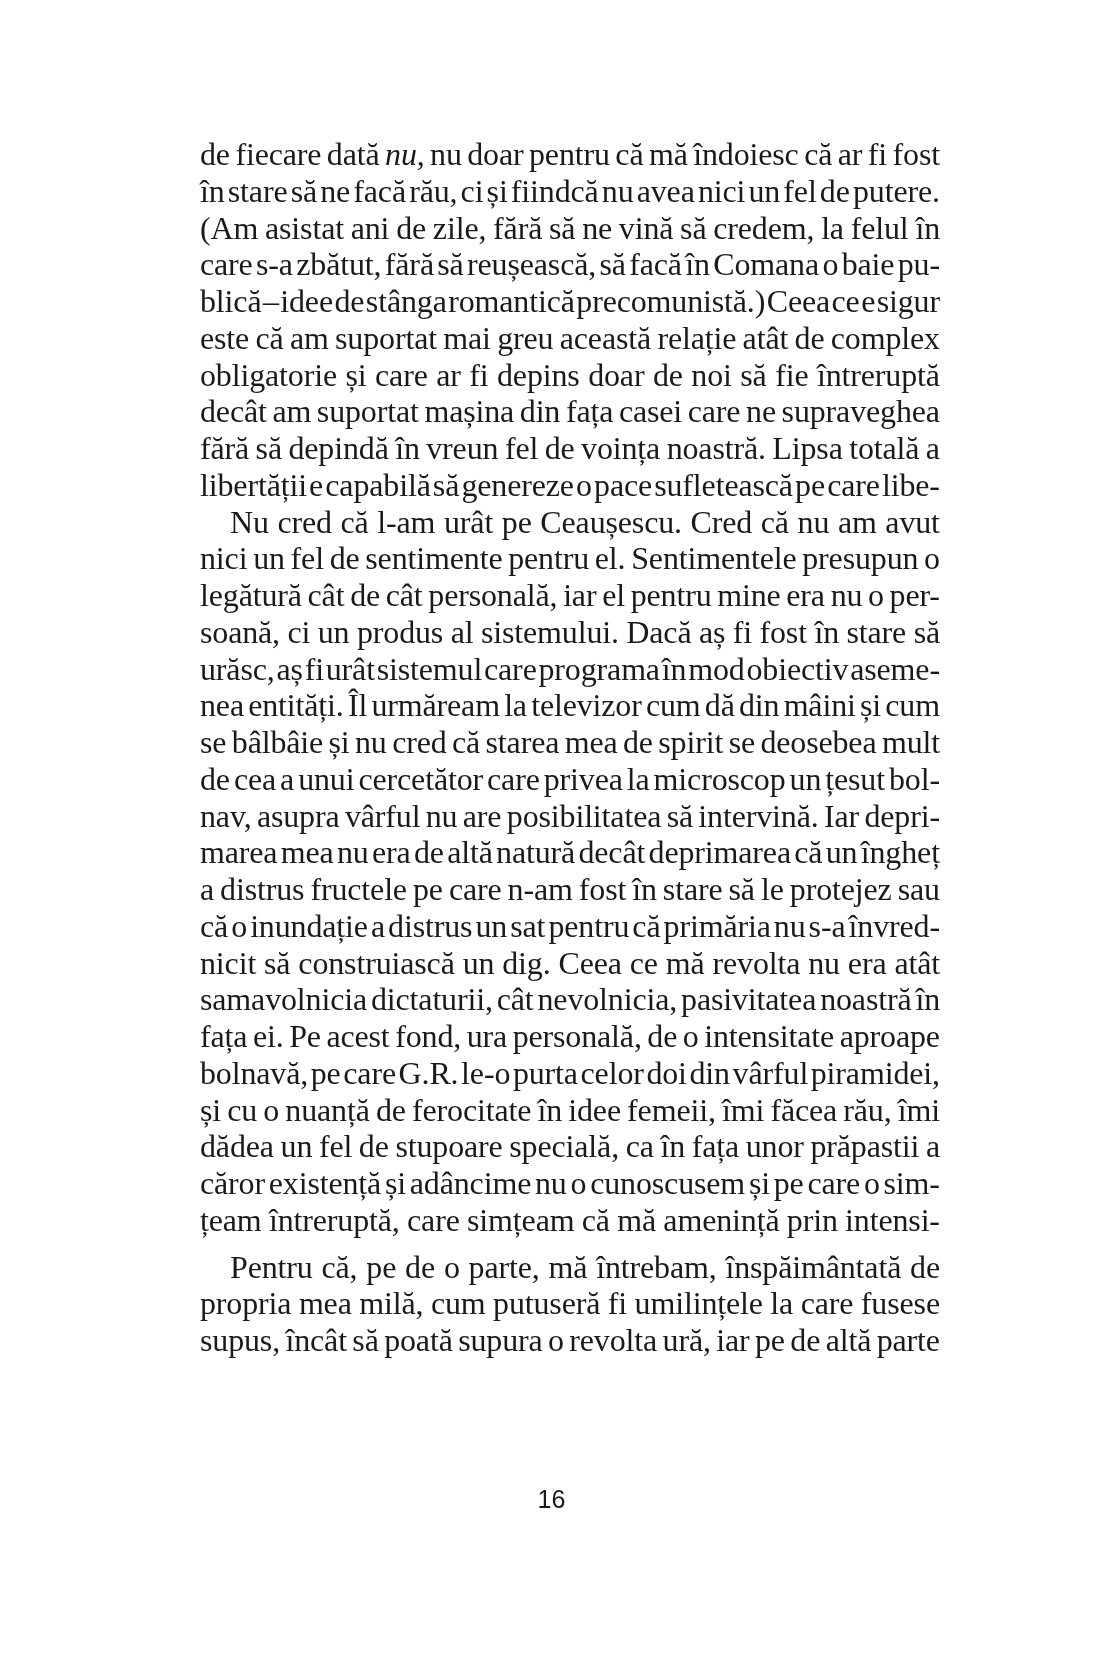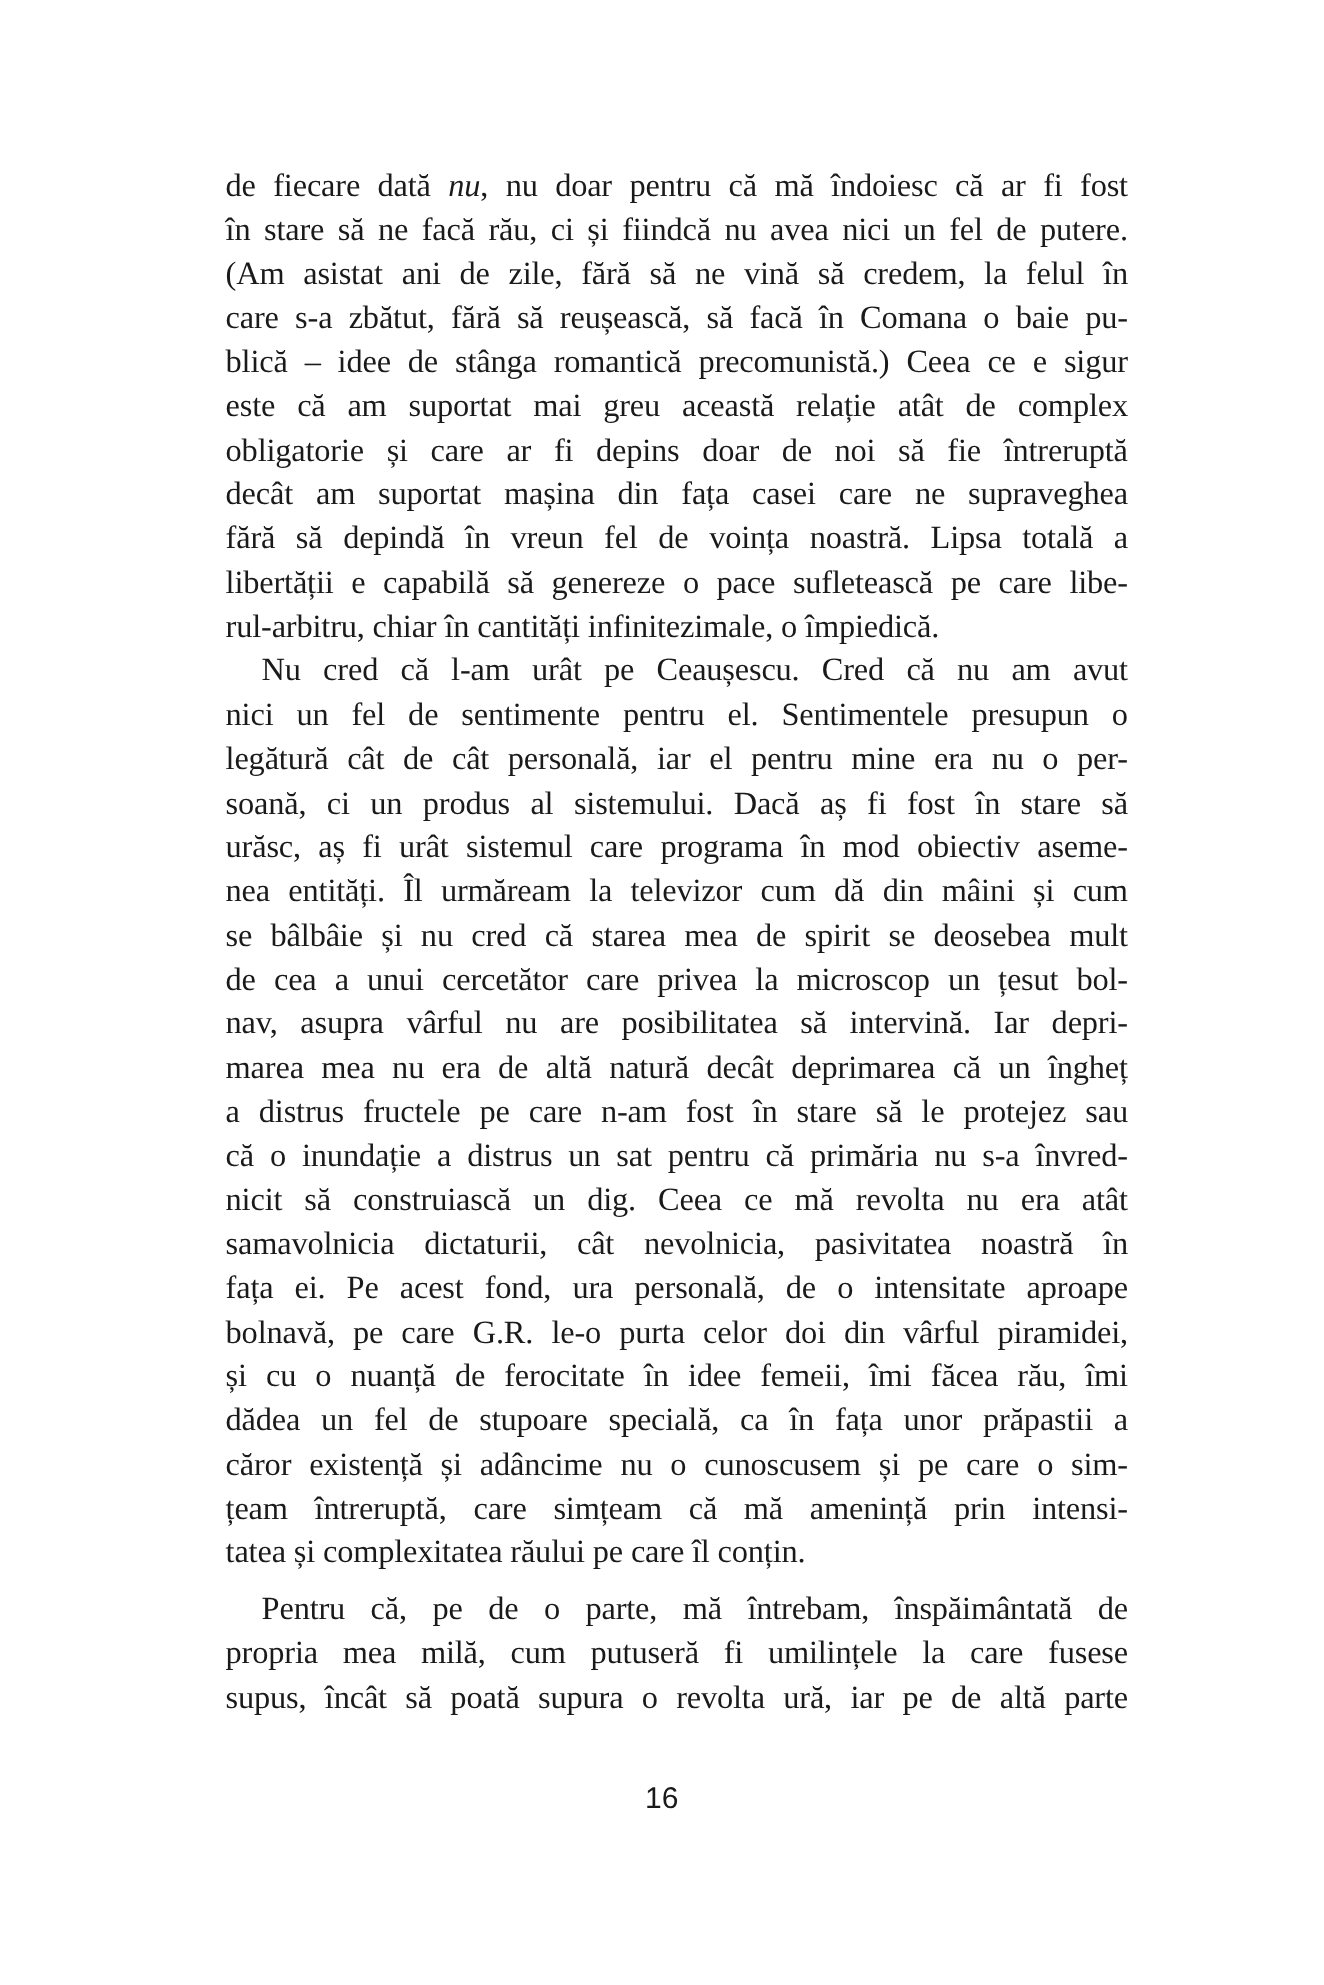--- a/index.html
+++ b/index.html
@@ -23,26 +23,27 @@
     }
     .para {
       margin: 0;
     }
     .para + .para { margin-top: 0; }
     .para.gap { margin-top: 10px; }
     .line {
       display: block;
       height: 36.75px;
       line-height: 36.75px;
-      font-size: 27px;
+      font-size: 32px;
       text-align: justify;
       text-align-last: justify;
       white-space: nowrap;
       overflow: visible;
       letter-spacing: -0.15px;
+      margin-left: 12px;
     }
     .line.last {
       text-align-last: left;
     }
     .line.indent {
       padding-left: 30px;
     }
     .line .it {
       font-style: italic;
     }
@@ -207,21 +208,20 @@
         <span class="w"><span>capabilă</span></span>
         <span class="w"><span>să</span></span>
         <span class="w"><span>genereze</span></span>
         <span class="w"><span>o</span></span>
         <span class="w"><span>pace</span></span>
         <span class="w"><span>sufletească</span></span>
         <span class="w"><span>pe</span></span>
         <span class="w"><span>care</span></span>
         <span class="w"><span>libe-</span></span>
       </div>
-      <div class="line last"><span>rul-arbitru,</span> <span>chiar</span> <span>în</span> <span>cantități</span> <span>infinitezimale,</span> <span>o</span> <span>împiedică.</span></div>
     </div>
   <div class="para">
       <div class="line indent j">
         <span class="w"><span>Nu</span></span>
         <span class="w"><span>cred</span></span>
         <span class="w"><span>că</span></span>
         <span class="w"><span>l-am</span></span>
         <span class="w"><span>urât</span></span>
         <span class="w"><span>pe</span></span>
         <span class="w"><span>Ceaușescu.</span></span>
@@ -481,21 +481,20 @@
         <span class="w"><span>țeam</span></span>
         <span class="w"><span>întreruptă,</span></span>
         <span class="w"><span>care</span></span>
         <span class="w"><span>simțeam</span></span>
         <span class="w"><span>că</span></span>
         <span class="w"><span>mă</span></span>
         <span class="w"><span>amenință</span></span>
         <span class="w"><span>prin</span></span>
         <span class="w"><span>intensi-</span></span>
       </div>
-      <div class="line last"><span>tatea</span> <span>și</span> <span>complexitatea</span> <span>răului</span> <span>pe</span> <span>care</span> <span>îl</span> <span>conțin.</span></div>
     </div>
   <div class="para gap">
       <div class="line indent j">
         <span class="w"><span>Pentru</span></span>
         <span class="w"><span>că,</span></span>
         <span class="w"><span>pe</span></span>
         <span class="w"><span>de</span></span>
         <span class="w"><span>o</span></span>
         <span class="w"><span>parte,</span></span>
         <span class="w"><span>mă</span></span>

